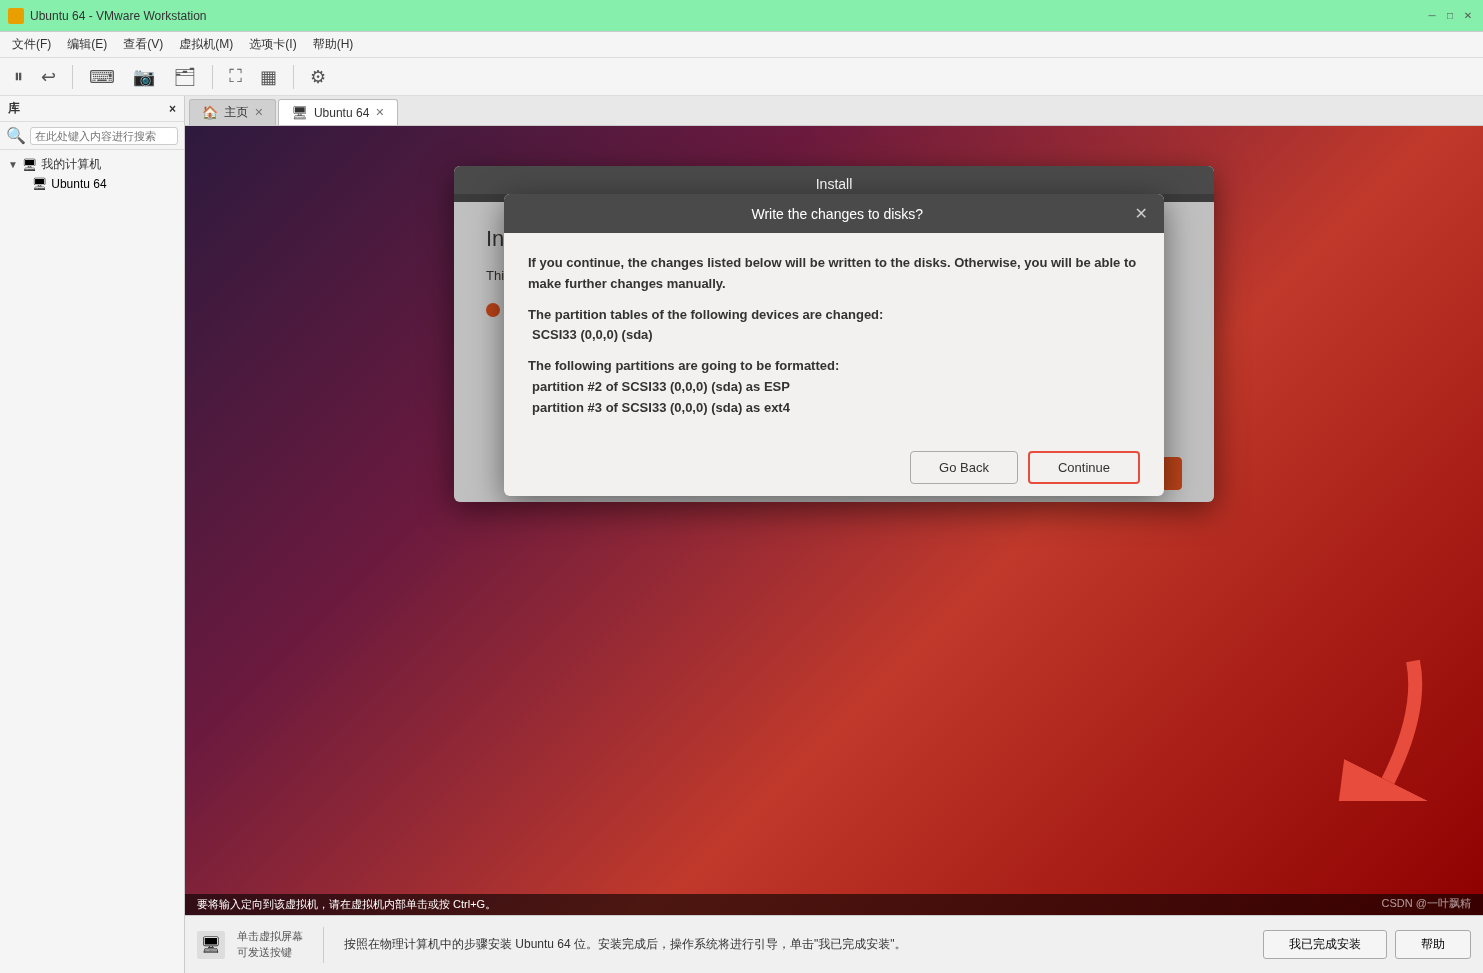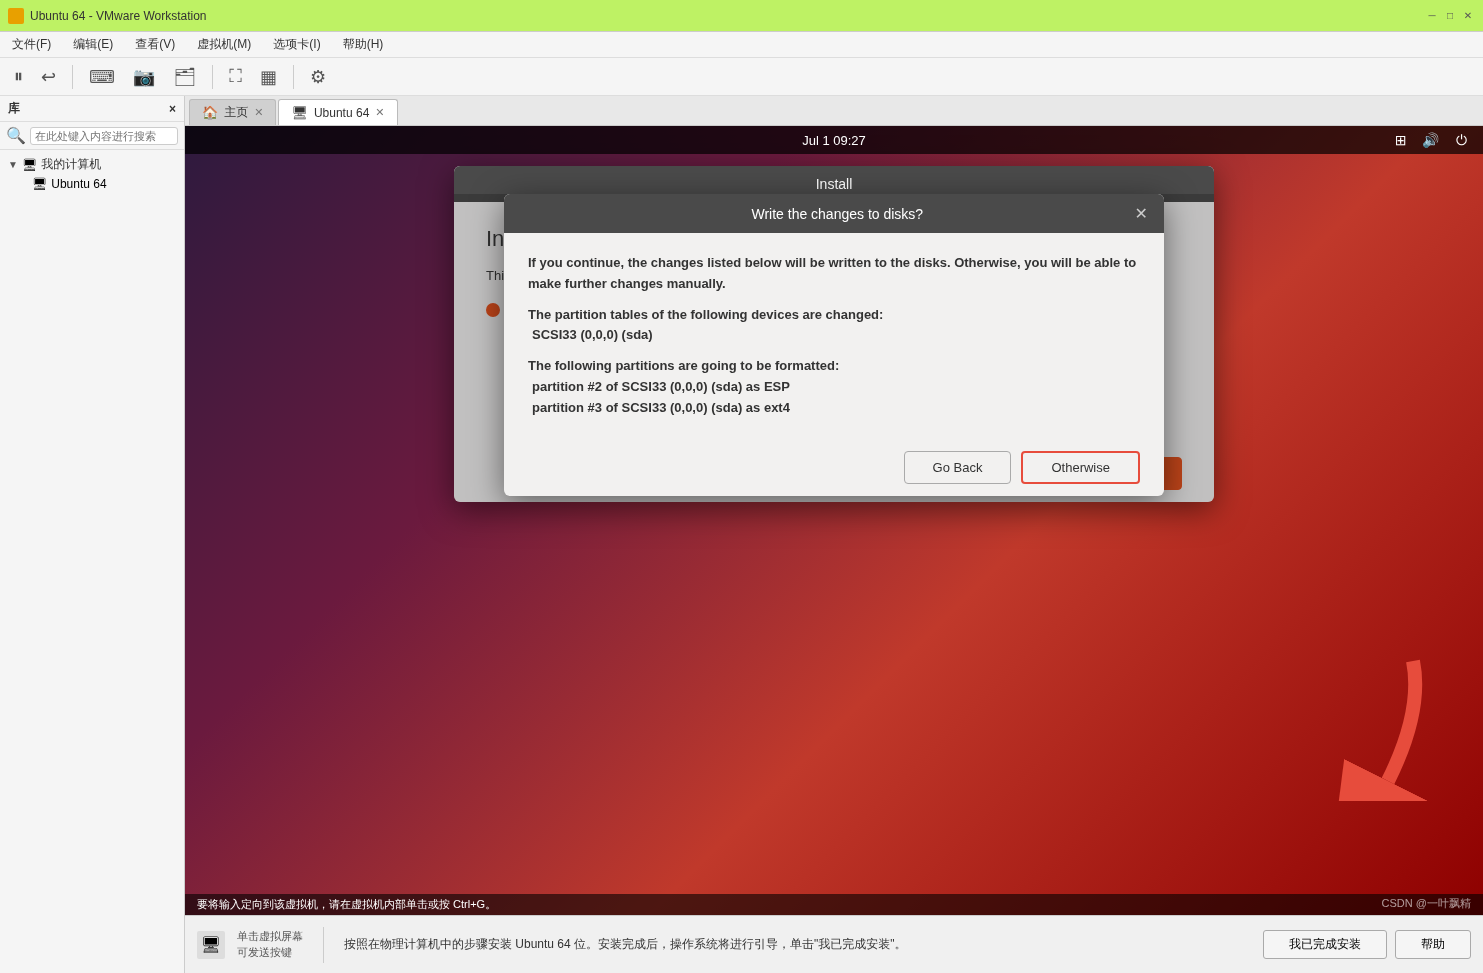--- a/index.html
+++ b/index.html
@@ -3,21 +3,21 @@
   <meta charset="utf-8">
   <style>
     * { margin: 0; padding: 0; box-sizing: border-box; }
     body { width: 1483px; height: 973px; overflow: hidden; font-family: 'Microsoft YaHei', sans-serif; background: #2d2d2d; }
 
     
     .vmware-window { width: 1483px; height: 973px; display: flex; flex-direction: column; }
 
     
     .title-bar {
-      background: #bef264;
+      background: #86efac;
       height: 32px;
       display: flex;
       align-items: center;
       padding: 0 8px;
       border-bottom: 1px solid #ccc;
       flex-shrink: 0;
     }
     .title-bar-icon { width: 16px; height: 16px; background: #e8a000; border-radius: 2px; margin-right: 6px; }
     .title-bar-text { font-size: 12px; color: #333; flex: 1; }
     .title-bar-controls { display: flex; gap: 4px; }
@@ -27,21 +27,21 @@
     .menu-bar {
       background: #f5f5f5;
       height: 26px;
       display: flex;
       align-items: center;
       padding: 0 4px;
       border-bottom: 1px solid #ddd;
       flex-shrink: 0;
       font-size: 12px;
       color: #333;
-      gap: 6px;
+      gap: 0;
     }
     .menu-item { padding: 2px 8px; cursor: pointer; }
 
     
     .toolbar {
       background: #f5f5f5;
       height: 38px;
       display: flex;
       align-items: center;
       padding: 0 8px;
@@ -419,28 +419,20 @@
         <div class="tab active">
           <span class="tab-icon">🖥</span>
           <span>Ubuntu 64</span>
           <span class="tab-close">✕</span>
         </div>
       </div>
 
       <div class="vm-display">
         <div class="vm-screen">
 
-          <div class="vm-status-bar">
-            <span>Jul 1  09:27</span>
-            <div class="vm-status-right">
-              <span>⊞</span>
-              <span>🔊</span>
-              <span>⏻</span>
-            </div>
-          </div>
 
           <div class="installer-container">
             <div class="installer-header">
               <span>Install</span>
             </div>
             <div class="installer-body">
               <div class="installer-title">Installation type</div>
               <div class="installer-desc">This computer currently has no detected operating systems. What would you like to do?</div>
               <div class="radio-option">
                 <div class="radio-dot"></div>
@@ -482,21 +474,21 @@
                     <p class="partition-item">SCSI33 (0,0,0) (sda)</p>
                   </div>
                   <div class="partition-block">
                     <p>The following partitions are going to be formatted:</p>
                     <p class="partition-item"> partition #2 of SCSI33 (0,0,0) (sda) as ESP</p>
                     <p class="partition-item"> partition #3 of SCSI33 (0,0,0) (sda) as ext4</p>
                   </div>
                 </div>
                 <div class="modal-footer">
                   <button class="modal-btn">Go Back</button>
-                  <button class="modal-btn highlighted">Otherwise</button>
+                  <button class="modal-btn highlighted">Continue</button>
                 </div>
               </div>
             </div>
           </div>
 
           <div class="arrow-annotation" style="bottom:110px; right:40px;">
             <svg width="110" height="150" viewBox="0 0 110 150">
               <defs>
                 <marker id="arrowhead" markerWidth="10" markerHeight="7" refX="0" refY="3.5" orient="auto">
                   <polygon points="0 0, 10 3.5, 0 7" fill="#e74c3c"></polygon>

